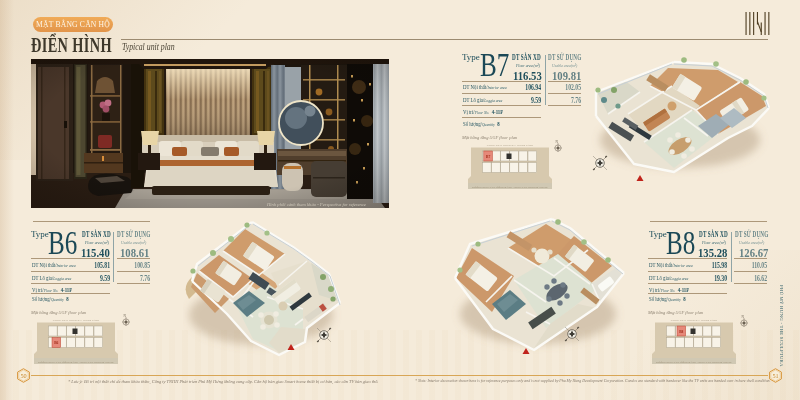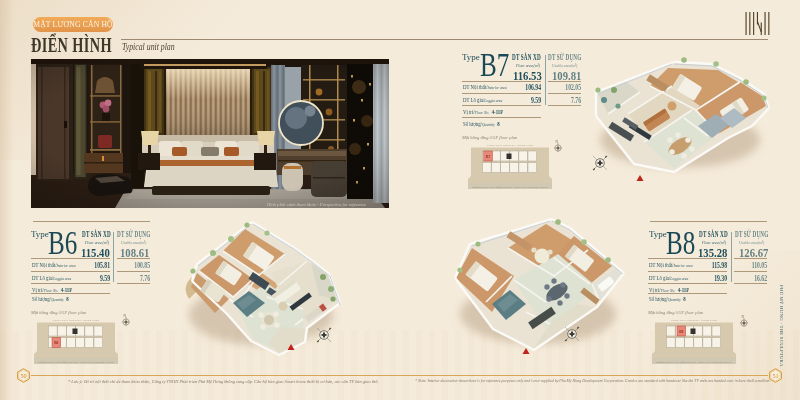--- a/index.html
+++ b/index.html
@@ -23,21 +23,21 @@
 </style>
 </head>
 <body>
 <div id="page">
 
 <div class="abs" style="left:0;top:330px;width:800px;height:70px;opacity:0.3;background:repeating-linear-gradient(90deg,rgba(216,186,136,0.2) 0 6px,rgba(246,238,222,0) 6px 13px);"></div>
 <div class="abs" style="left:0;top:0;width:14px;height:400px;background:linear-gradient(90deg,rgba(205,175,140,0.35),rgba(205,175,140,0));"></div>
 <div class="abs" style="left:0;top:0;width:260px;height:160px;background:linear-gradient(135deg,rgba(196,164,120,0.18),rgba(196,164,120,0) 60%);"></div>
 <div class="abs" style="left:560px;top:250px;width:240px;height:150px;background:linear-gradient(315deg,rgba(205,178,135,0.12),rgba(205,178,135,0) 55%);"></div>
 
-<div class="abs" style="left:33px;top:17px;width:80px;height:15px;border-radius:8px;background:linear-gradient(180deg,#f0ab58,#e2944a);color:#fdf6ea;font-size:7.6px;text-align:center;line-height:16px;letter-spacing:0.2px;white-space:nowrap;">MẶT LƯƠNG CĂN HỘ</div>
+<div class="abs" style="left:33px;top:17px;width:80px;height:15px;border-radius:8px;background:linear-gradient(180deg,#f0ab58,#e2944a);color:#fdf6ea;font-size:7.6px;text-align:center;line-height:16px;letter-spacing:0.2px;white-space:nowrap;">MẶT BẰNG CĂN HỘ</div>
 
 <div class="abs" style="left:31px;top:34px;font-size:20.5px;letter-spacing:0.5px;color:#3e382b;font-weight:bold;transform:scaleX(0.70);transform-origin:0 0;white-space:nowrap;">ĐIỂN HÌNH</div>
 
 <div class="hr" style="left:121px;top:39px;width:647px;background:#9b8a70;"></div>
 
 <div class="abs" style="left:122px;top:42px;font-size:9.5px;font-style:italic;color:#4a4335;transform:scaleX(0.82);transform-origin:0 0;white-space:nowrap;">Typical unit plan</div>
 
 <svg class="abs" style="left:744px;top:11px;" width="28" height="26" viewBox="0 0 28 26">
   <g fill="#4d3c20">
     <rect x="1.5" y="1" width="1.1" height="23"></rect>

